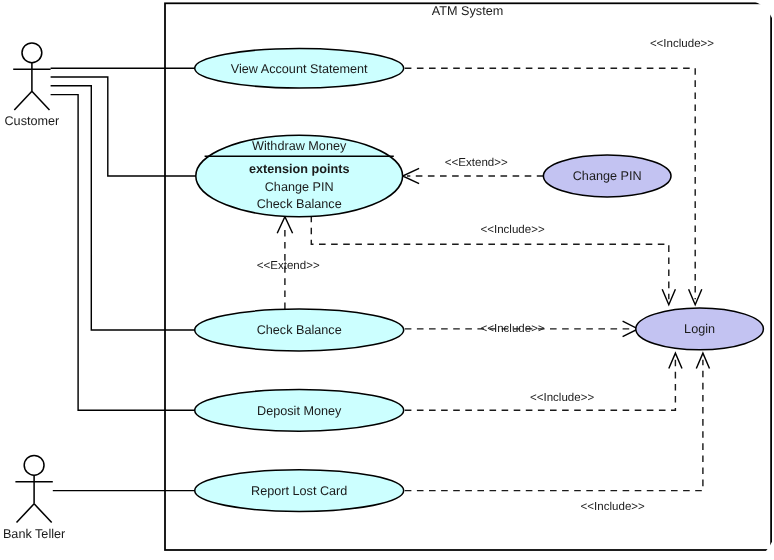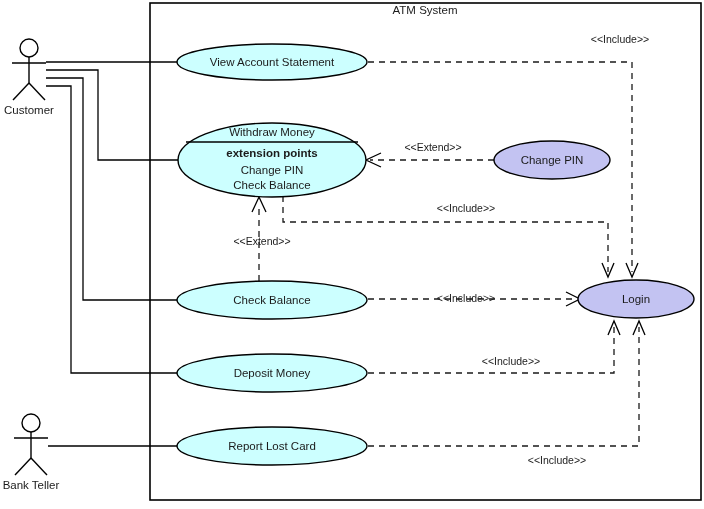--- a/index.html
+++ b/index.html
@@ -7,20 +7,21 @@
     padding: 0;
     background: #ffffff;
   }
   #stage {
     position: relative;
     width: 704px;
     height: 509px;
     background: #ffffff;
     font-family: "Liberation Sans", sans-serif;
     overflow: hidden;
+    border-radius: 27px;
   }
   svg { display: block; }
   .solid-line {
     stroke: #000000;
     stroke-width: 1.3;
     fill: none;
   }
   .boundary {
     stroke: #000000;
     stroke-width: 1.6;

